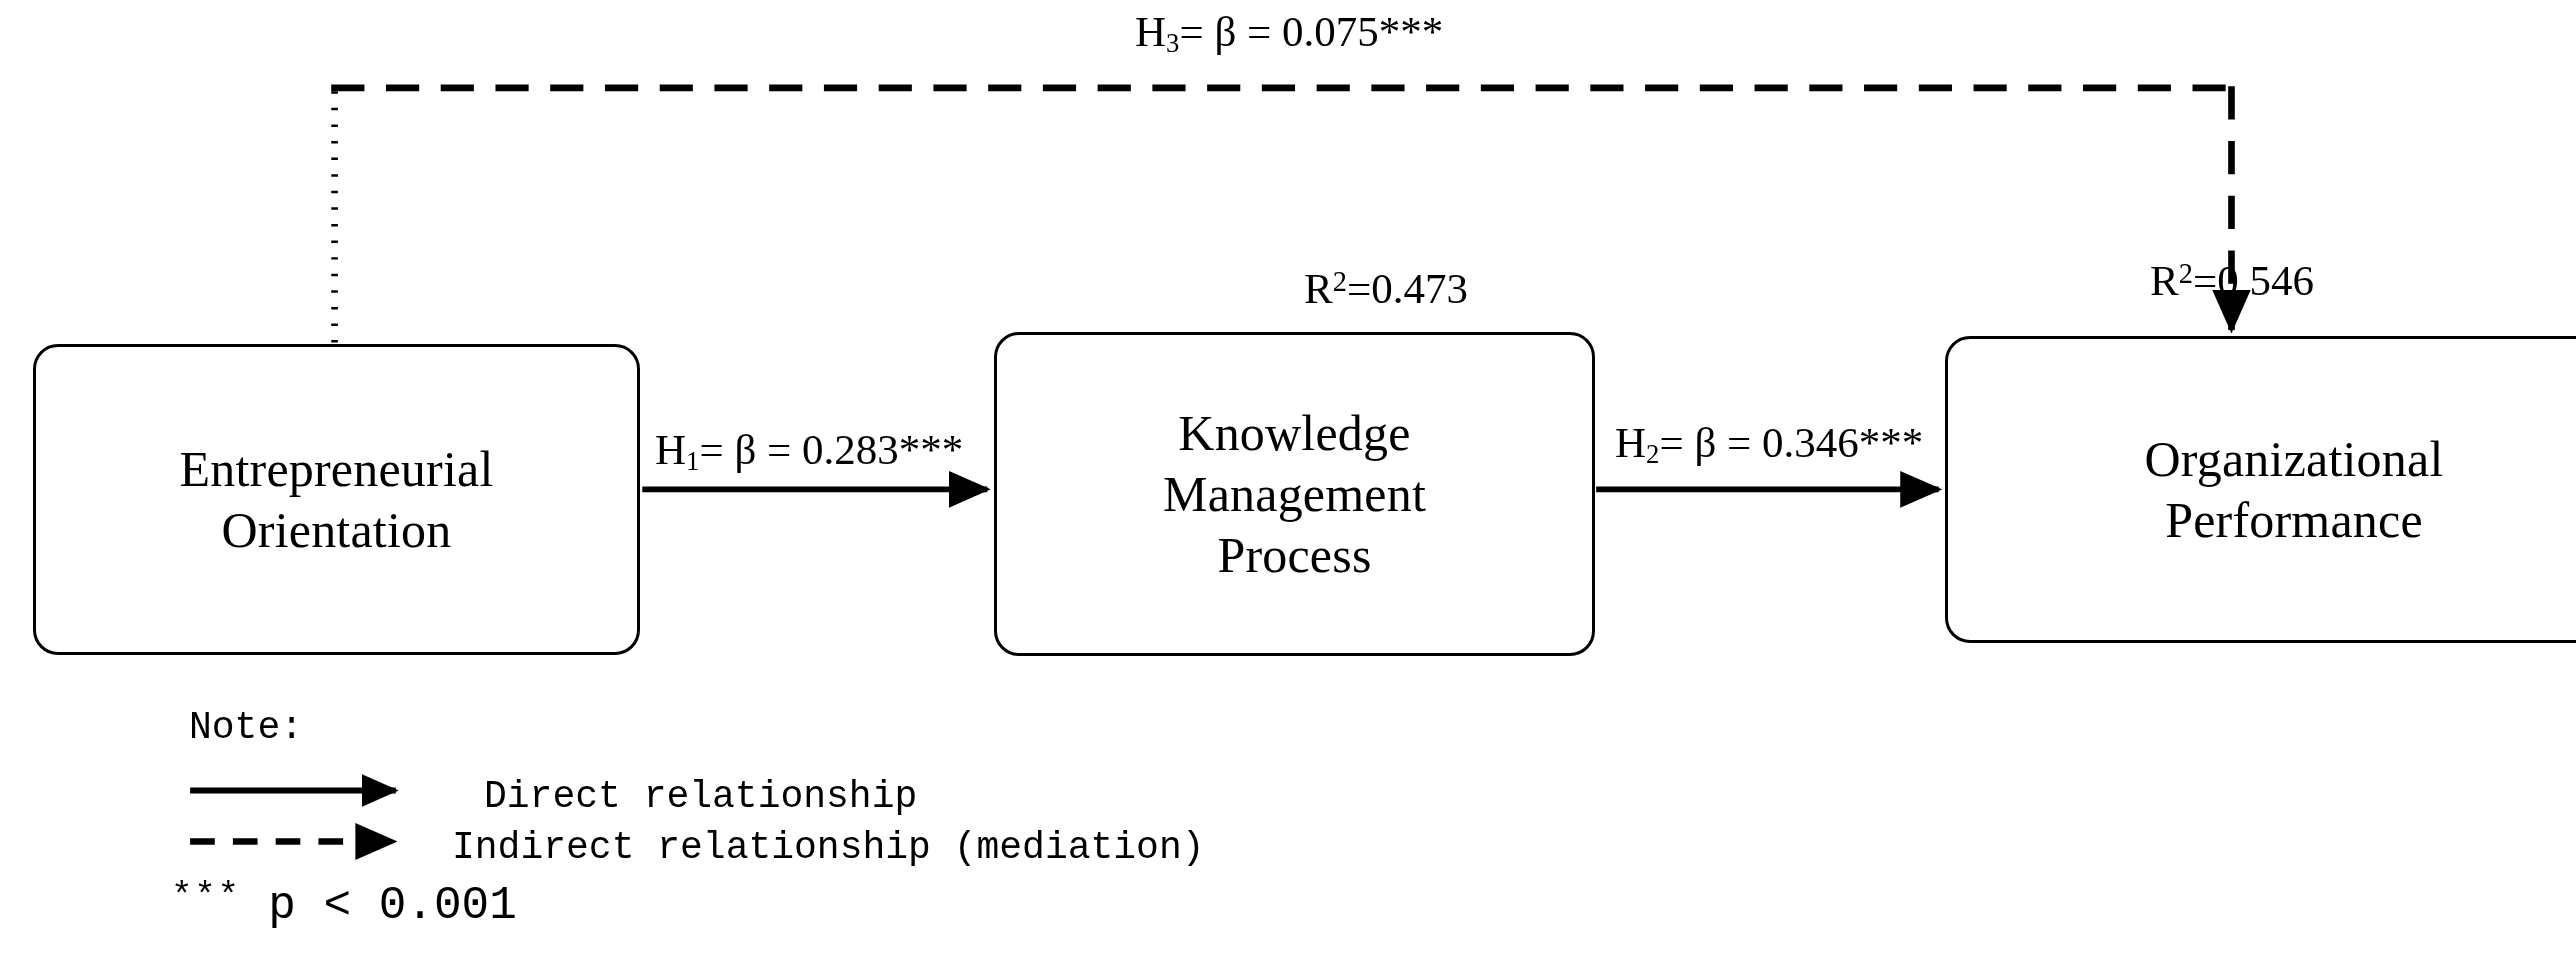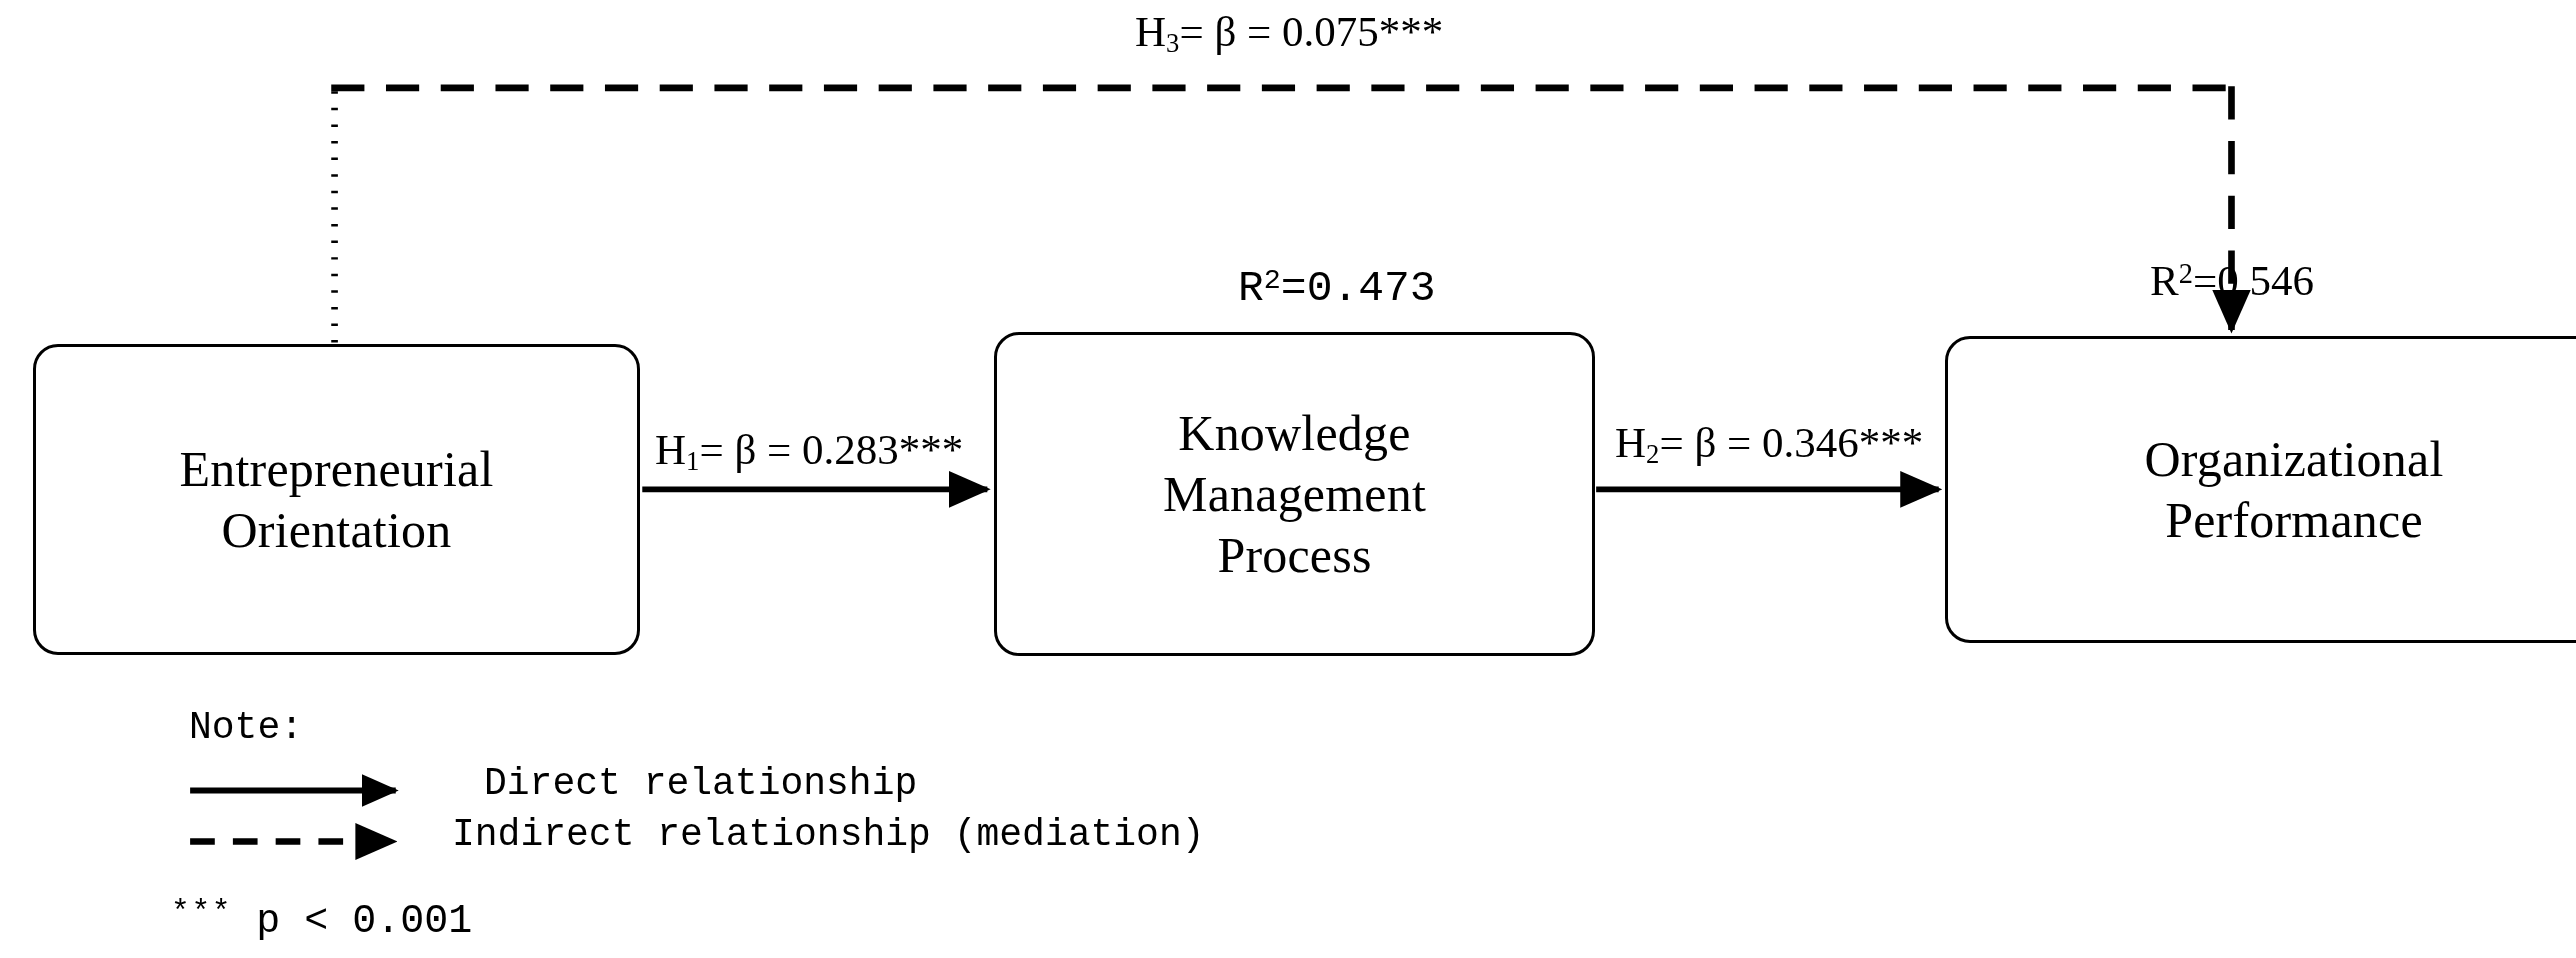--- a/index.html
+++ b/index.html
@@ -18,31 +18,31 @@
   #node-kmp{left:994px;top:332px;width:601px;height:324px;}
   #node-op{left:1945px;top:336px;width:698px;height:307px;}
 
   .path-label{position:absolute;font-size:43px;white-space:nowrap;line-height:1;}
   .path-label sub{font-size:.62em;vertical-align:-.22em;}
   .path-label sup{font-size:.66em;vertical-align:.42em;}
 
   #label-h1{left:655px;top:428px;}
   #label-h2{left:1615px;top:421px;}
   #label-h3{left:1135px;top:10px;}
-  #label-r2-kmp{left:1238px;top:267px;font-family:Liberation Mono, monospace;}
+  #label-r2-kmp{left:1304px;top:267px;}
   #label-r2-op{left:2150px;top:259px;}
 
   #legend{position:absolute;left:189px;top:709px;font-family:Liberation Mono, monospace;}
   #legend .note-head{font-size:38px;line-height:1;margin-bottom:18px;}
-  #legend .leg-row{display:flex;align-items:flex-start;height:51px;}
+  #legend .leg-row{display:flex;align-items:flex-end;height:51px;}
   #legend .leg-art{width:249px;height:51px;flex:none;position:relative;}
   #legend .leg-text{font-size:38px;line-height:1;white-space:nowrap;}
   #legend #leg-text-direct{margin-left:46px;}
   #legend #leg-text-indirect{margin-left:14px;}
-  #legend .sig-row{font-size:40px;line-height:1;margin-top:30px;margin-left:-18px;}
+  #legend .sig-row{font-size:46px;line-height:1;margin-top:12px;margin-left:-18px;}
   #legend .sig-row sup{font-size:.78em;vertical-align:.34em;letter-spacing:1.7px;}
 </style>
 </head>
 <body>
 
 <div id="stage">
 
   <svg id="wires" viewBox="0 0 3105 1155" xmlns="http://www.w3.org/2000/svg">
     <defs>
       <marker id="arrowSolid" viewBox="0 0 10 10" refX="9.2" refY="5" markerWidth="7.2" markerHeight="7.2" orient="auto-start-reverse">

